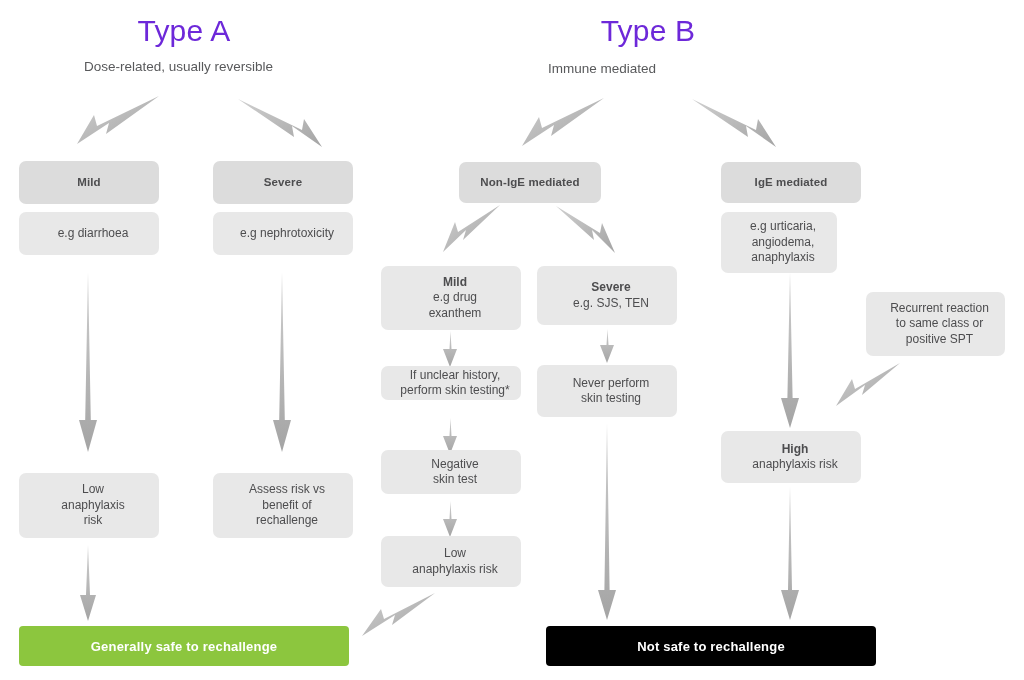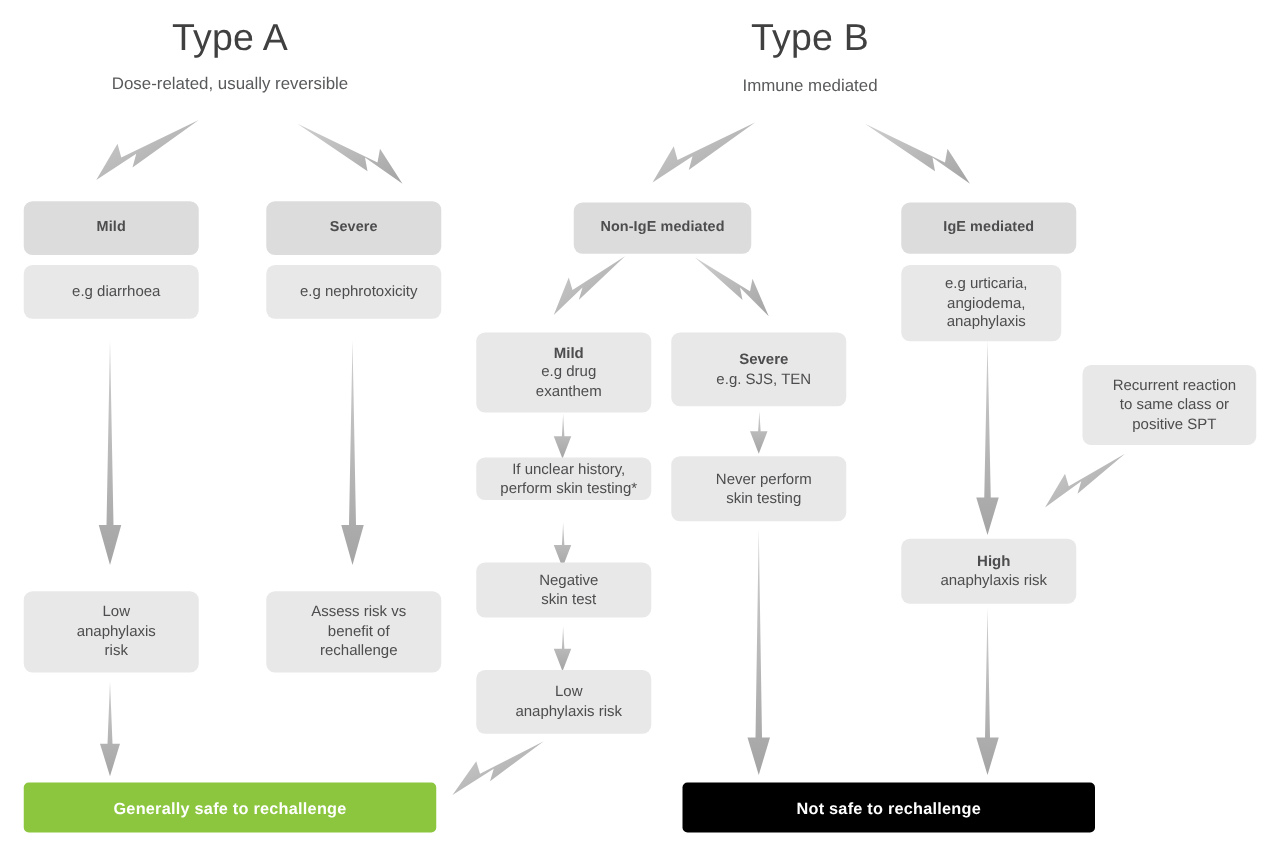--- a/index.html
+++ b/index.html
@@ -17,30 +17,29 @@
     width: 1024px;
     height: 680px;
     background: #ffffff;
     overflow: hidden;
   }
 
   
   .type-title {
     position: absolute;
     text-align: center;
-    color: #404040;
+    color: #6d28d9;
     font-size: 30px;
     font-weight: 400;
     letter-spacing: 0.2px;
     line-height: 34px;
     white-space: nowrap;
   }
   .type-sub {
     position: absolute;
-    text-align: center;
     color: #58595b;
     font-size: 13.5px;
     font-weight: 400;
     line-height: 17px;
   }
 
   
   .box {
     position: absolute;
     box-sizing: border-box;
@@ -256,21 +255,21 @@
 
   <div class="box plain" style="left:537px; top:365px; width:140px; height:52px;">
     <span>
       <span class="line">Never perform</span>
       <span class="line">skin testing</span>
     </span>
   </div>
 
   <div class="box header" style="left:721px; top:162px; width:140px; height:41px;">IgE mediated</div>
 
-  <div class="box plain" style="left:721px; top:212px; width:128px; height:61px;">
+  <div class="box plain" style="left:721px; top:212px; width:116px; height:61px;">
     <span>
       <span class="line">e.g urticaria,</span>
       <span class="line">angiodema,</span>
       <span class="line">anaphylaxis</span>
     </span>
   </div>
 
   <div class="box plain" style="left:866px; top:292px; width:139px; height:64px;">
     <span>
       <span class="line">Recurrent reaction</span>

